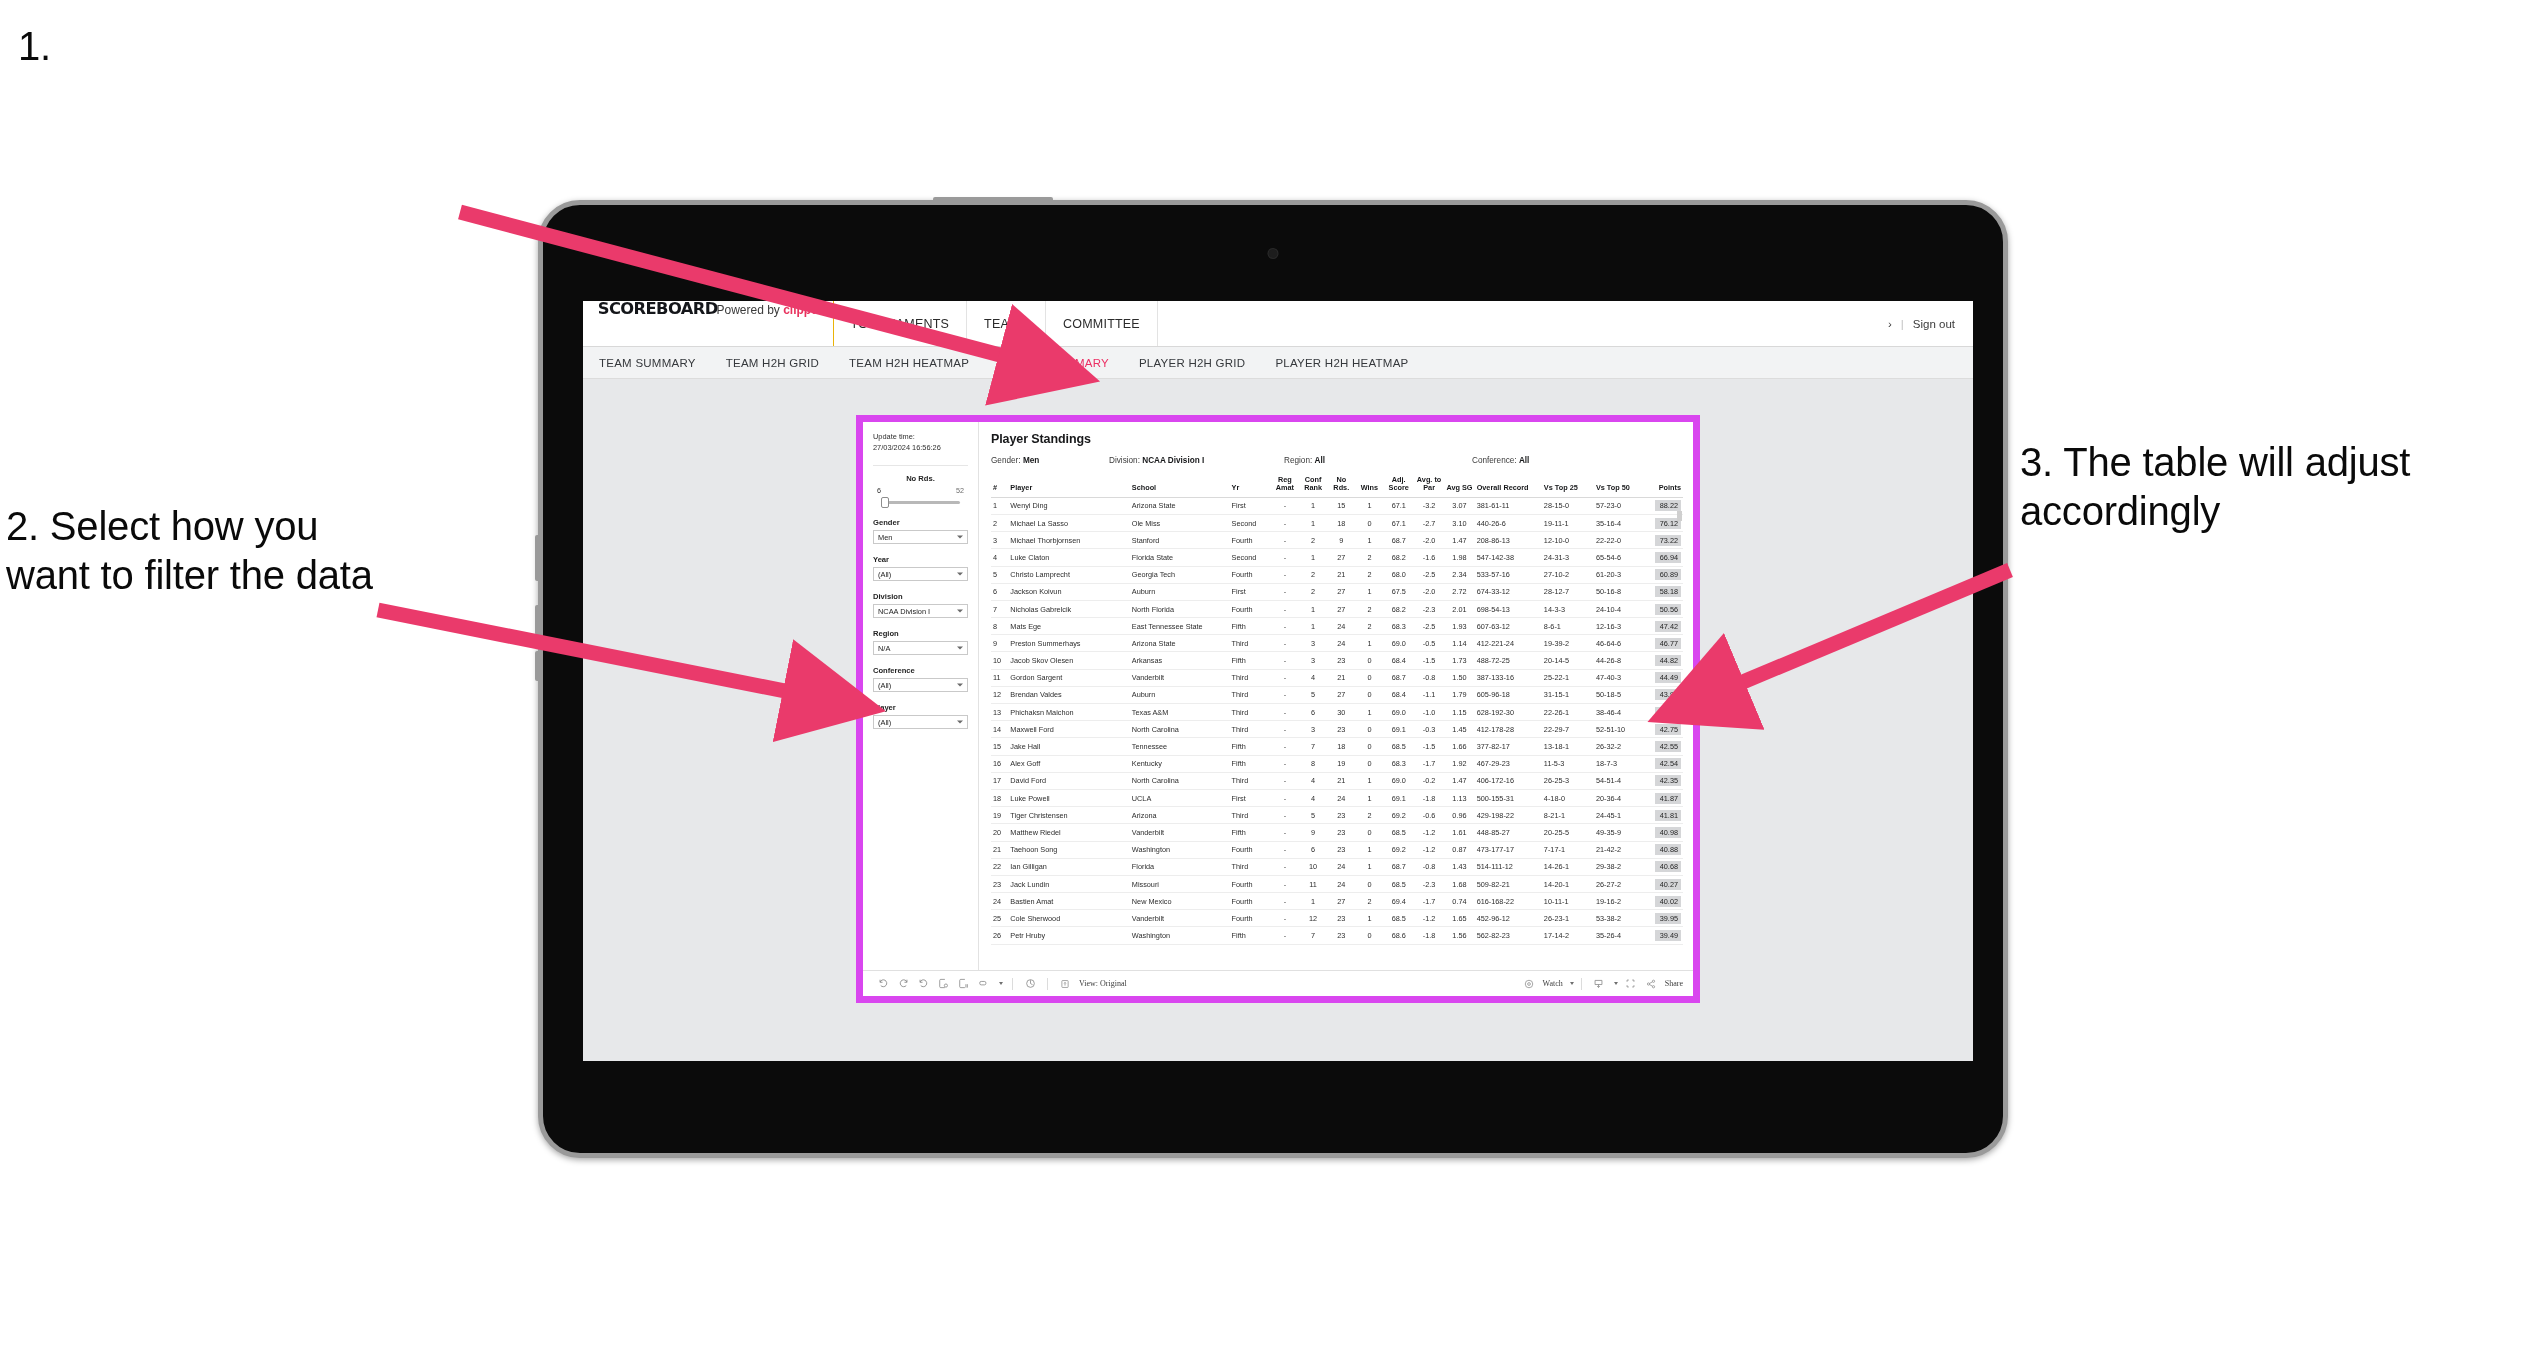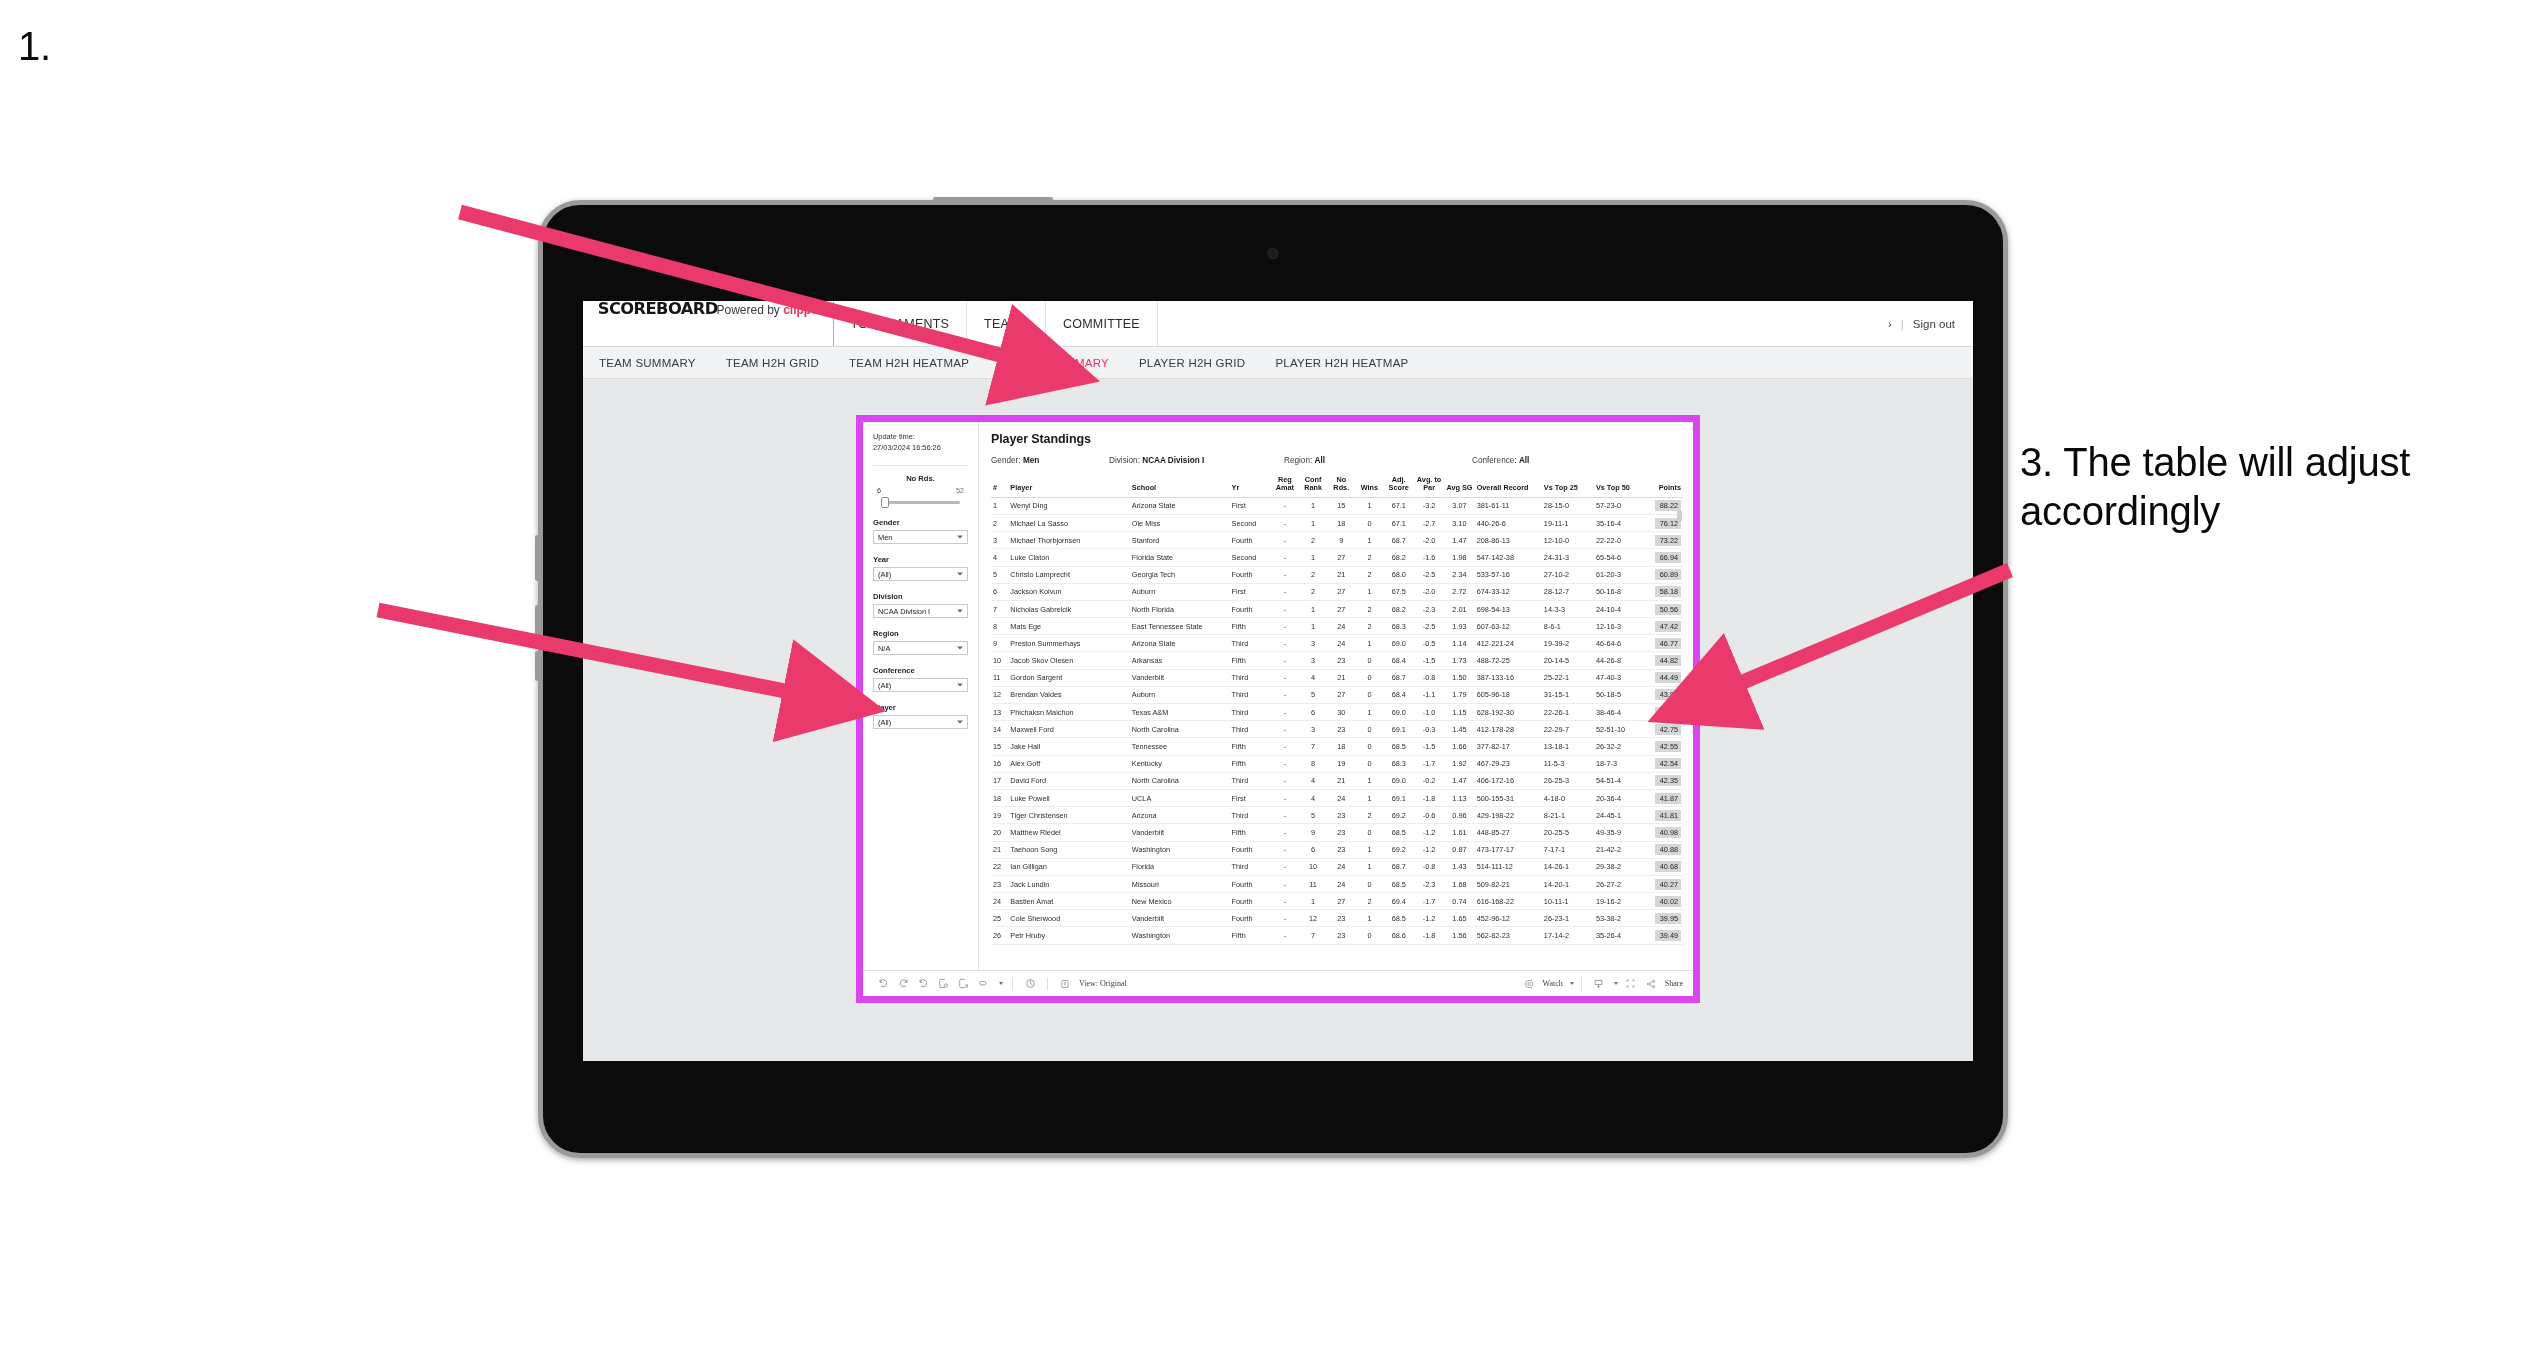--- a/index.html
+++ b/index.html
@@ -204,20 +204,23 @@
 </style>
 </head>
 <body>
 
 <div class="stage">
 
   <div class="anno" id="anno1">
     <span class="num">1.</span>
   </div>
 
+  <div class="anno" id="anno2">
+    <span>2. Select how you want to filter the data</span>
+  </div>
 
 
   <div class="anno" id="anno4">
     <span>3. The table will adjust accordingly</span>
   </div>
 
   <div class="tablet">
     <div class="tablet-shell">
       <div class="cam"></div>
       <div class="top-btn"></div>

